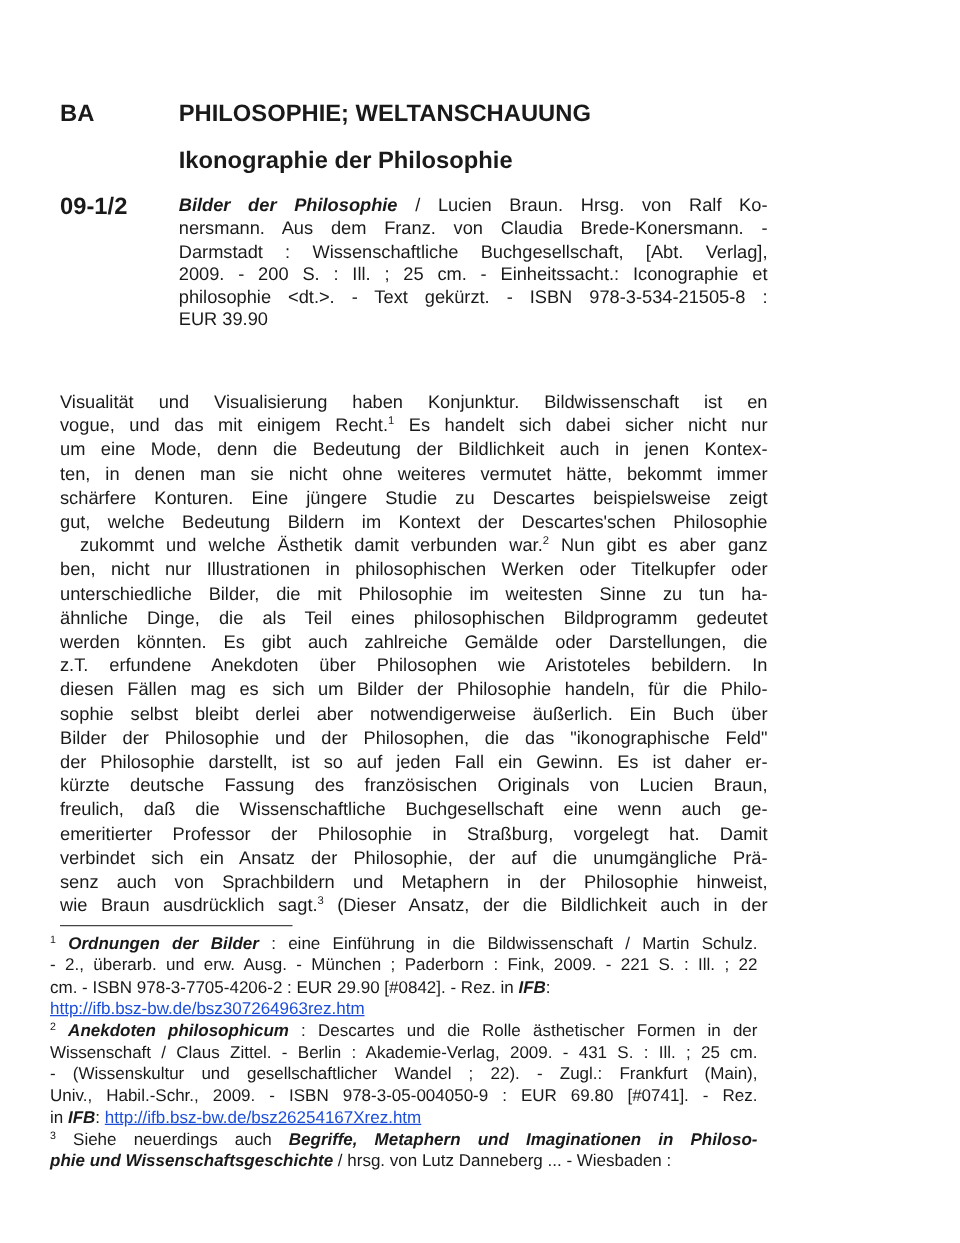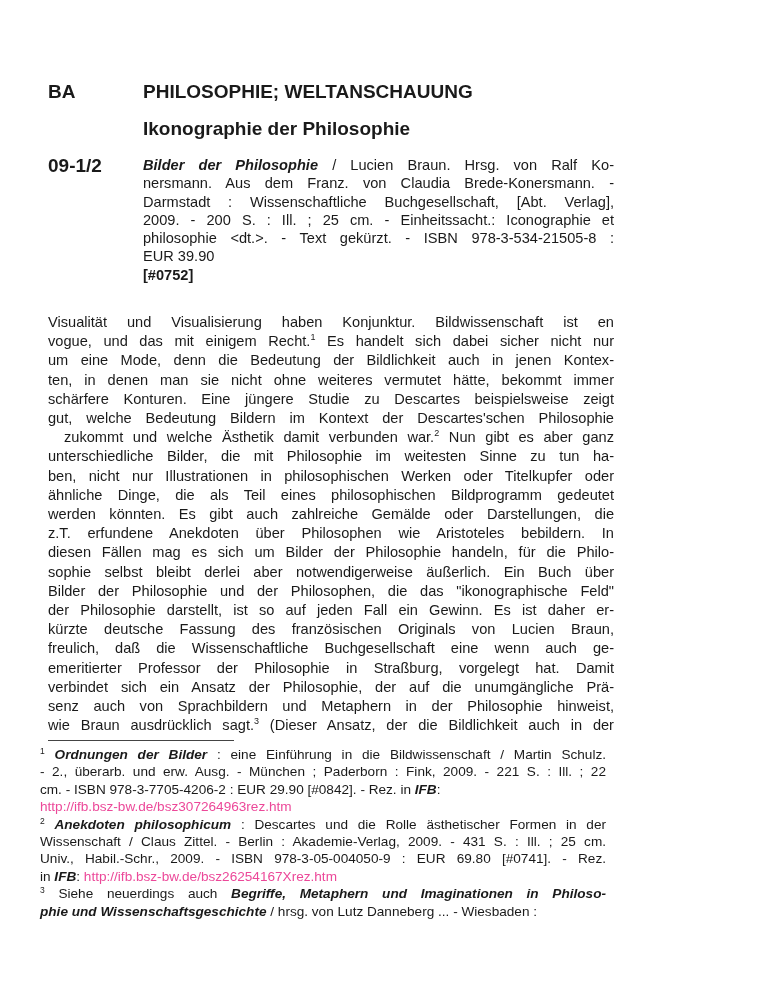--- a/index.html
+++ b/index.html
@@ -26,51 +26,50 @@
   }
   .jl { display: block; text-align: justify; text-align-last: justify; white-space: nowrap; }
   .jl.last { text-align-last: left; }
   sup { font-size: 9px; line-height: 0; vertical-align: 6px; }
   #fn-rule { left: 48px; top: 740px; width: 186px; height: 1px; background: #444; }
   #footnotes {
     left: 40px; top: 746px; width: 566px;
     font-size: 13.6px; line-height: 17.4px;
   }
   #footnotes sup { font-size: 8.5px; vertical-align: 5px; }
-  a.link { color: #ec4899; }
+  a.link { color: #1d4ed8; text-decoration: underline; }
   .bi { font-weight: bold; font-style: italic; }
 </style>
 </head>
 <body>
 
 <div class="abs hdr" id="code-ba">BA</div>
 <div class="abs hdr" id="sect-title">PHILOSOPHIE; WELTANSCHAUUNG</div>
 <div class="abs hdr" id="sub-title">Ikonographie der Philosophie</div>
 <div class="abs hdr" id="code-num">09-1/2</div>
 
 <div class="abs" id="biblio">
   <span class="line" style="white-space: normal;"><span class="bi">Bilder der Philosophie</span><span> / Lucien Braun. Hrsg. von Ralf Ko-</span></span>
   <span class="line" style="white-space: normal;">nersmann. Aus dem Franz. von Claudia Brede-Konersmann. -</span>
   <span class="line" style="white-space: normal;">Darmstadt : Wissenschaftliche Buchgesellschaft, [Abt. Verlag],</span>
   <span class="line" style="white-space: normal;">2009. - 200 S. : Ill. ; 25 cm. - Einheitssacht.: Iconographie et</span>
   <span class="line" style="white-space: normal;">philosophie &lt;dt.&gt;. - Text gekürzt. - ISBN 978-3-534-21505-8 :</span>
   <span class="line last" style="white-space: normal;">EUR 39.90</span>
-  <span class="line last bold" style="white-space: normal;">[#0752]</span>
 </div>
 
 <div class="abs" id="body-text">
   <span class="jl" style="white-space: normal;">Visualität und Visualisierung haben Konjunktur. Bildwissenschaft ist en</span>
   <span class="jl" style="white-space: normal;"><span>vogue, und das mit einigem Recht.</span><sup>1</sup><span> Es handelt sich dabei sicher nicht nur</span></span>
   <span class="jl" style="white-space: normal;">um eine Mode, denn die Bedeutung der Bildlichkeit auch in jenen Kontex-</span>
   <span class="jl" style="white-space: normal;">ten, in denen man sie nicht ohne weiteres vermutet hätte, bekommt immer</span>
   <span class="jl" style="white-space: normal;">schärfere Konturen. Eine jüngere Studie zu Descartes beispielsweise zeigt</span>
   <span class="jl" style="white-space: normal;">gut, welche Bedeutung Bildern im Kontext der Descartes'schen Philosophie</span>
   <span class="jl" style="white-space: normal; margin-left: 16px;"><span>zukommt und welche Ästhetik damit verbunden war.</span><sup>2</sup><span> Nun gibt es aber ganz</span></span>
+  <span class="jl" style="white-space: normal;">ben, nicht nur Illustrationen in philosophischen Werken oder Titelkupfer oder</span>
   <span class="jl" style="white-space: normal;">unterschiedliche Bilder, die mit Philosophie im weitesten Sinne zu tun ha-</span>
-  <span class="jl" style="white-space: normal;">ben, nicht nur Illustrationen in philosophischen Werken oder Titelkupfer oder</span>
   <span class="jl" style="white-space: normal;">ähnliche Dinge, die als Teil eines philosophischen Bildprogramm gedeutet</span>
   <span class="jl" style="white-space: normal;">werden könnten. Es gibt auch zahlreiche Gemälde oder Darstellungen, die</span>
   <span class="jl" style="white-space: normal;">z.T. erfundene Anekdoten über Philosophen wie Aristoteles bebildern. In</span>
   <span class="jl" style="white-space: normal;">diesen Fällen mag es sich um Bilder der Philosophie handeln, für die Philo-</span>
   <span class="jl" style="white-space: normal;">sophie selbst bleibt derlei aber notwendigerweise äußerlich. Ein Buch über</span>
   <span class="jl" style="white-space: normal;">Bilder der Philosophie und der Philosophen, die das "ikonographische Feld"</span>
   <span class="jl" style="white-space: normal;">der Philosophie darstellt, ist so auf jeden Fall ein Gewinn. Es ist daher er-</span>
   <span class="jl" style="white-space: normal;">kürzte deutsche Fassung des französischen Originals von Lucien Braun,</span>
   <span class="jl" style="white-space: normal;">freulich, daß die Wissenschaftliche Buchgesellschaft eine wenn auch ge-</span>
   <span class="jl" style="white-space: normal;">emeritierter Professor der Philosophie in Straßburg, vorgelegt hat. Damit</span>
@@ -83,18 +82,19 @@
 
 <div class="abs" id="footnotes">
 
   <span class="jl" style="white-space: normal;"><sup>1</sup> <span class="bi">Ordnungen der Bilder</span><span> : eine Einführung in die Bildwissenschaft / Martin Schulz.</span></span>
   <span class="jl" style="white-space: normal;">- 2., überarb. und erw. Ausg. - München ; Paderborn : Fink, 2009. - 221 S. : Ill. ; 22</span>
   <span class="jl last" style="white-space: normal;"><span>cm. - ISBN 978-3-7705-4206-2 : EUR 29.90 [#0842]. - Rez. in </span><span class="bi">IFB</span><span>:</span></span>
   <span class="jl last" style="white-space: normal;"><a class="link">http://ifb.bsz-bw.de/bsz307264963rez.htm</a></span>
 
   <span class="jl" style="white-space: normal;"><sup>2</sup> <span class="bi">Anekdoten philosophicum</span><span> : Descartes und die Rolle ästhetischer Formen in der</span></span>
   <span class="jl" style="white-space: normal;">Wissenschaft / Claus Zittel. - Berlin : Akademie-Verlag, 2009. - 431 S. : Ill. ; 25 cm.</span>
+  <span class="jl" style="white-space: normal;">- (Wissenskultur und gesellschaftlicher Wandel ; 22). - Zugl.: Frankfurt (Main),</span>
   <span class="jl" style="white-space: normal;">Univ., Habil.-Schr., 2009. - ISBN 978-3-05-004050-9 : EUR 69.80 [#0741]. - Rez.</span>
   <span class="jl last" style="white-space: normal;"><span>in </span><span class="bi">IFB</span><span>: </span><a class="link">http://ifb.bsz-bw.de/bsz26254167Xrez.htm</a></span>
 
   <span class="jl" style="white-space: normal;"><sup>3</sup><span> Siehe neuerdings auch </span><span class="bi">Begriffe, Metaphern und Imaginationen in Philoso-</span></span>
   <span class="jl last" style="white-space: normal;"><span class="bi">phie und Wissenschaftsgeschichte</span><span> / hrsg. von Lutz Danneberg ... - Wiesbaden :</span></span>
 </div>
 
 </body></html>

